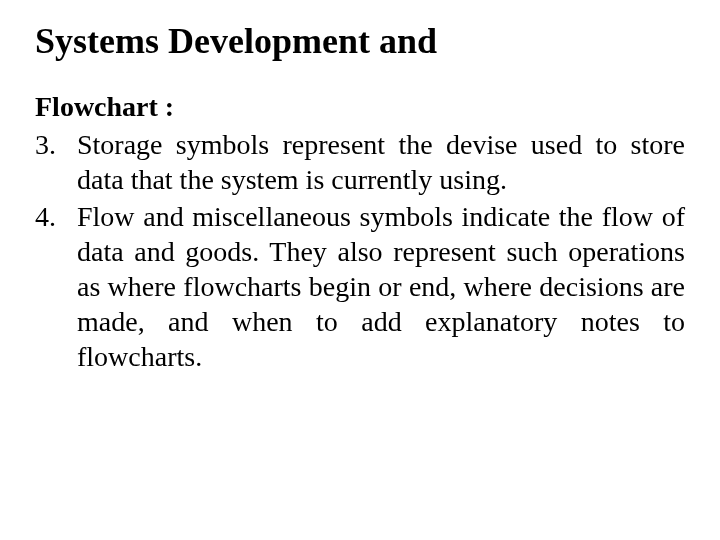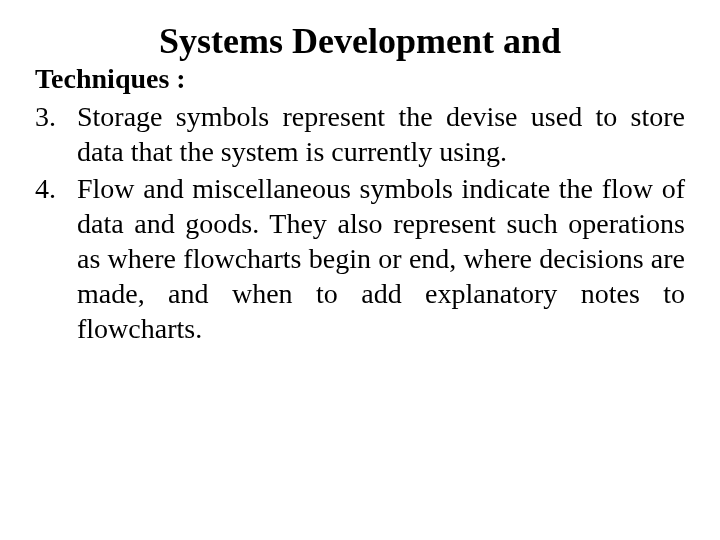--- a/index.html
+++ b/index.html
@@ -11,22 +11,22 @@
       width: 720px;
       height: 540px;
       background: #ffffff;
       font-family: "Times New Roman", Times, serif;
       color: #000000;
       padding: 20px 35px;
     }
     .title {
       font-size: 36px;
       font-weight: bold;
-      text-align: center;
       line-height: 1.2;
+      margin-bottom: 28px;
     }
     .subtitle {
       font-size: 28px;
       font-weight: bold;
       margin-bottom: 4px;
     }
     .list {
       font-size: 28px;
       line-height: 1.25;
     }
@@ -44,21 +44,21 @@
       text-align: justify;
     }
   </style>
 </head>
 <body>
 
 <div class="title">
   <span>Systems Development and</span><br>
 </div>
 
-<div class="subtitle">Techniques :</div>
+<div class="subtitle">Flowchart :</div>
 
 <div class="list">
   <div class="list-item">
     <div class="list-number">3.</div>
     <div class="list-text">Storage symbols represent the devise used to store data that the system is currently using.</div>
   </div>
   <div class="list-item">
     <div class="list-number">4.</div>
     <div class="list-text">Flow and miscellaneous symbols indicate the flow of data and goods. They also represent such operations as where flowcharts begin or end, where decisions are made, and when to add explanatory notes to flowcharts.</div>
   </div>

